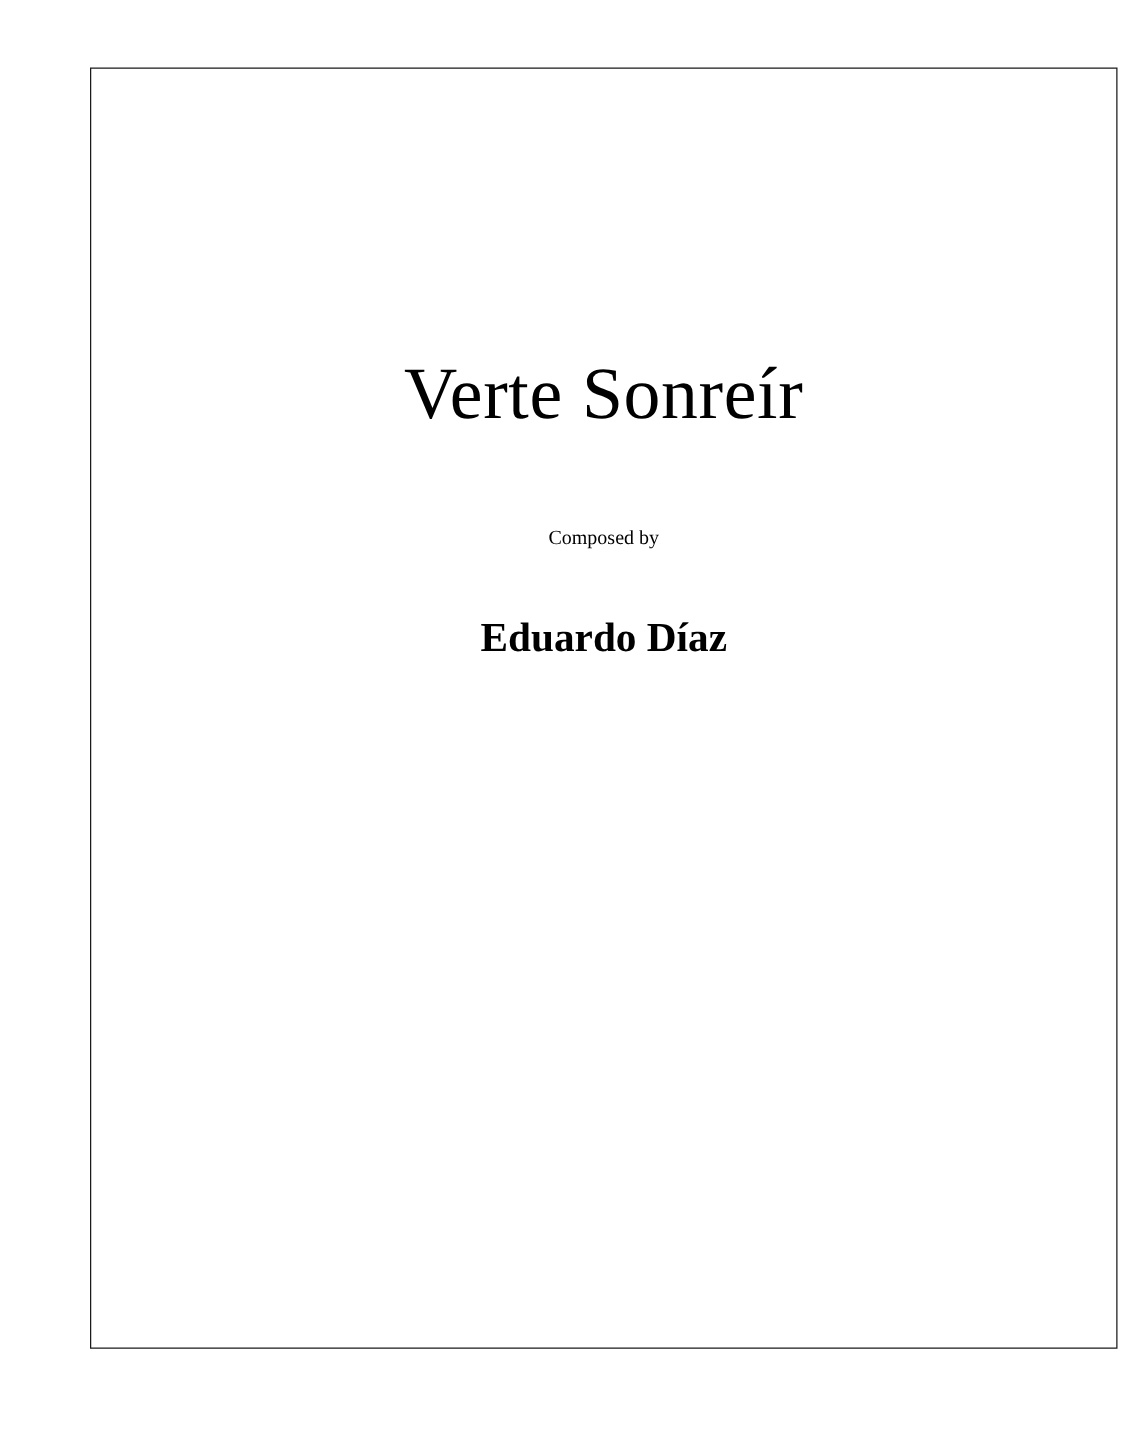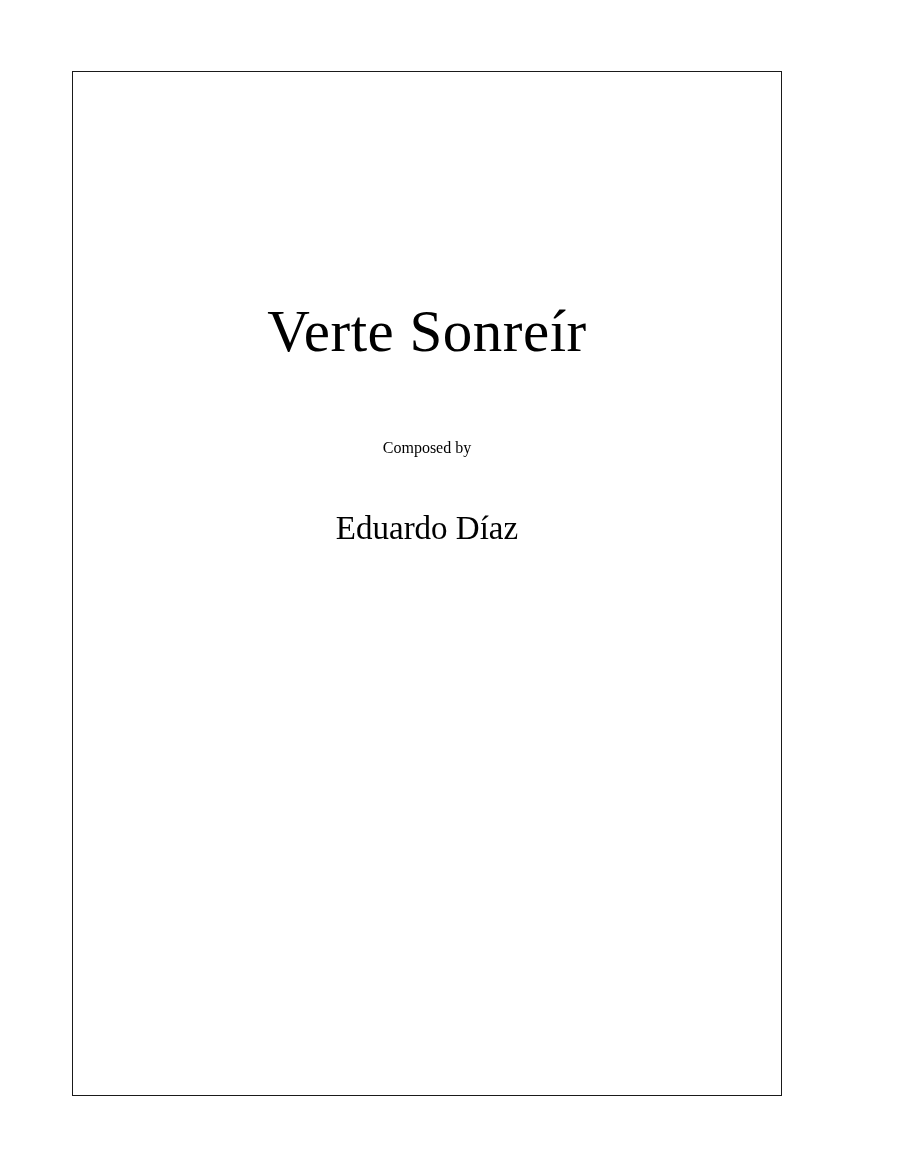--- a/index.html
+++ b/index.html
@@ -17,22 +17,22 @@
   .page {
     position: relative;
     width: 900px;
     height: 1165px;
     background: #ffffff;
   }
   
   .page-frame {
     position: absolute;
     left: 72px;
-    top: 71px;
-    width: 710px;
+    top: 54px;
+    width: 822px;
     height: 1025px;
     border: 1px solid #1a1a1a;
     box-sizing: border-box;
     background: #ffffff;
   }
   .title-block {
     position: absolute;
     left: 0;
     top: 0;
     width: 100%;
@@ -63,21 +63,21 @@
     color: #000000;
   }
   .composer {
     position: absolute;
     left: 0;
     top: 438px;
     width: 100%;
     text-align: center;
     font-family: "Liberation Serif", serif;
     font-size: 33px;
-    font-weight: 400;
+    font-weight: 700;
     color: #000000;
   }
 </style>
 </head>
 <body>
 
 <div class="page">
   <div class="page-frame">
     <div class="title-block">
       <div class="doc-title">Verte Sonreír</div>

